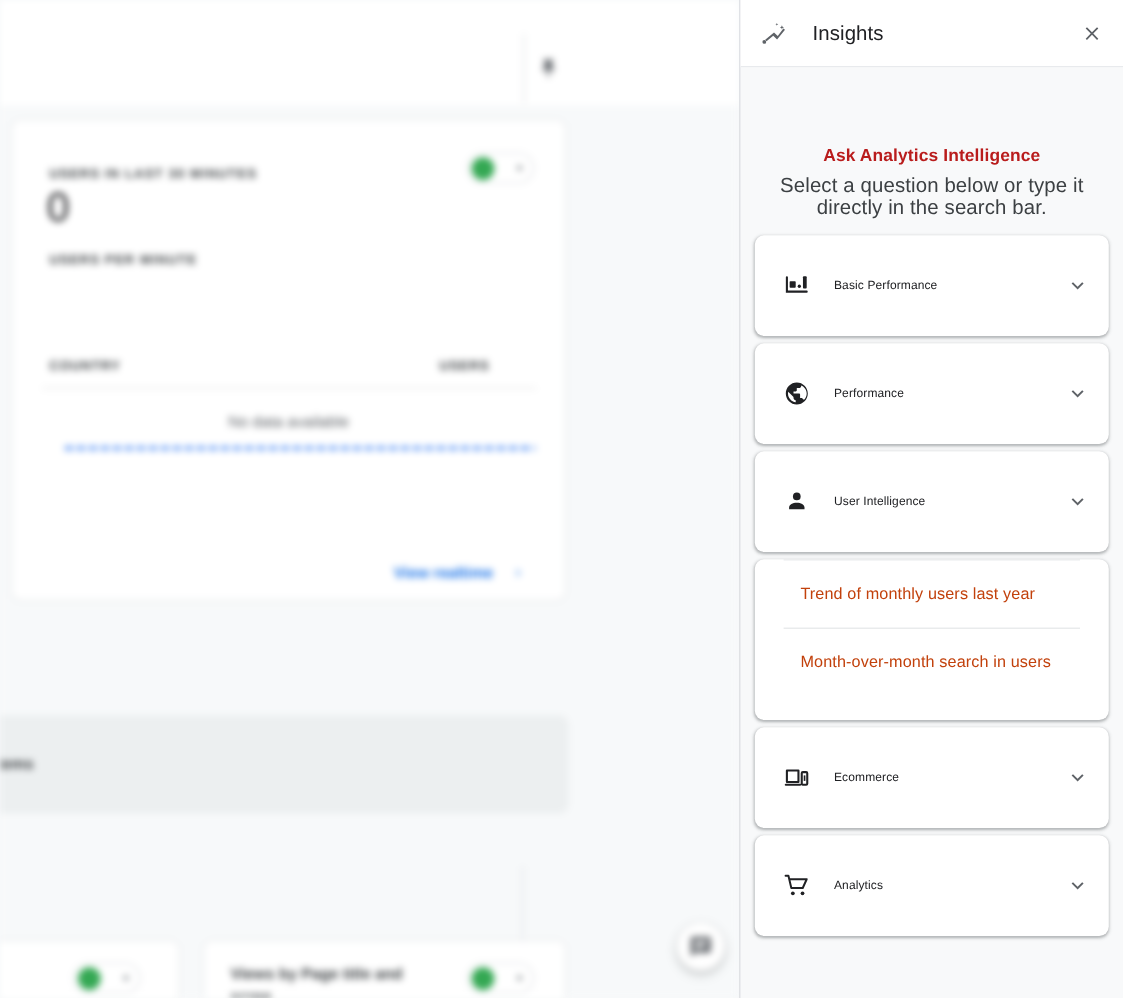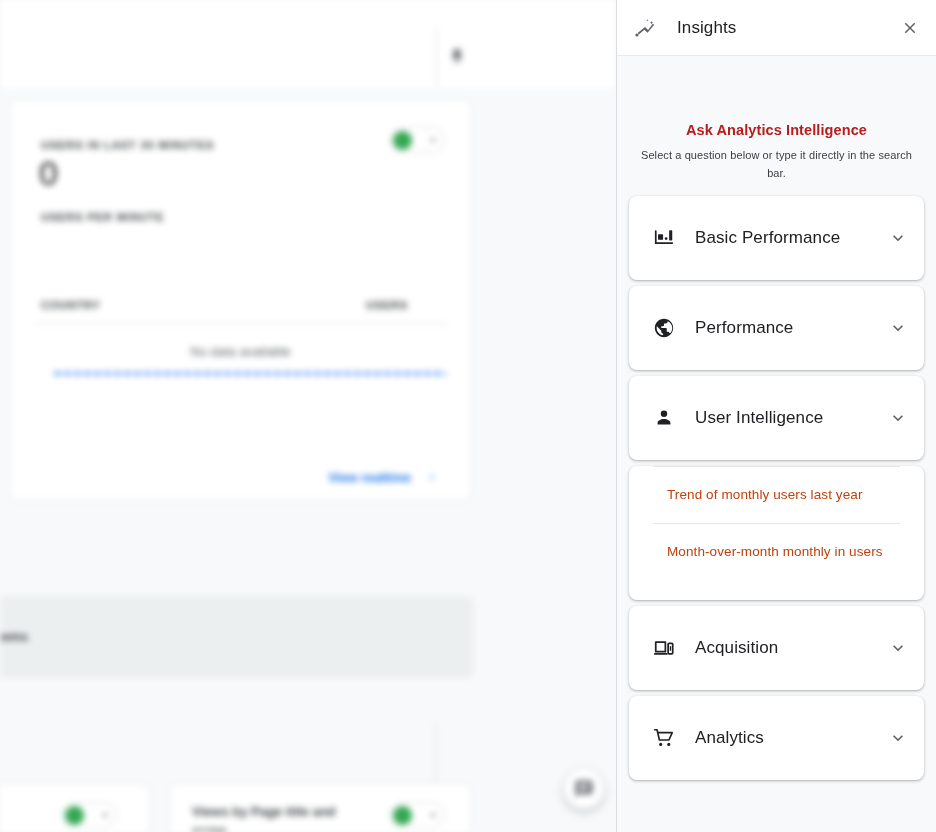--- a/index.html
+++ b/index.html
@@ -251,21 +251,21 @@
     text-align: center;
   }
   #ask-block .ask-title {
     font-size: 14.5px;
     font-weight: 700;
     color: #b91c1c;
     letter-spacing: .1px;
     margin-bottom: 8px;
   }
   #ask-block .ask-sub {
-    font-size: 11px;
+    font-size: 17px;
     color: #3c4043;
     line-height: 18px;
     letter-spacing: .1px;
   }
 
   #category-list {
     padding: 0 12px;
   }
 
   .category-card {
@@ -288,21 +288,21 @@
     flex: 0 0 22px;
     width: 22px; height: 22px;
     color: #202124;
     display: flex;
     align-items: center;
     justify-content: center;
   }
   .cat-label {
     flex: 1 1 auto;
     margin-left: 20px;
-    font-size: 17px;
+    font-size: 10px;
     color: #202124;
     letter-spacing: .1px;
   }
   .cat-chevron {
     flex: 0 0 24px;
     width: 24px; height: 24px;
     color: #5f6368;
     display: flex;
     align-items: center;
     justify-content: center;
@@ -455,34 +455,34 @@
               <span class="cat-chevron">
                 <svg width="20" height="20" viewBox="0 0 24 24" fill="#5f6368">
                   <path d="M7.41 8.59L12 13.17l4.59-4.58L18 10l-6 6-6-6 1.41-1.41z"></path>
                 </svg>
               </span>
             </div>
           </div>
           <div class="category-card expanded">
             <div class="cat-questions">
               <div class="question-item">Trend of monthly users last year</div>
-              <div class="question-item">Month-over-month monthly in users</div>
+              <div class="question-item">Month-over-month search in users</div>
             </div>
           </div>
           <div class="category-card">
             <div class="cat-header">
               <span class="cat-icon">
                 <svg width="22" height="22" viewBox="0 0 24 24" fill="none" stroke="#202124" stroke-width="1.9">
                   <path d="M3 5.5h10.5v10.5H3z" stroke-linejoin="round"></path>
                   <path d="M2 18.5h13" stroke-linecap="round"></path>
                   <rect x="16.5" y="7" width="5" height="11.5" rx="1" stroke-linejoin="round"></rect>
                   <rect x="18.3" y="10" width="1.5" height="5" fill="#202124" stroke="none"></rect>
                 </svg>
               </span>
-              <span class="cat-label">Acquisition</span>
+              <span class="cat-label">Ecommerce</span>
               <span class="cat-chevron">
                 <svg width="20" height="20" viewBox="0 0 24 24" fill="#5f6368">
                   <path d="M7.41 8.59L12 13.17l4.59-4.58L18 10l-6 6-6-6 1.41-1.41z"></path>
                 </svg>
               </span>
             </div>
           </div>
           <div class="category-card">
             <div class="cat-header">
               <span class="cat-icon">

